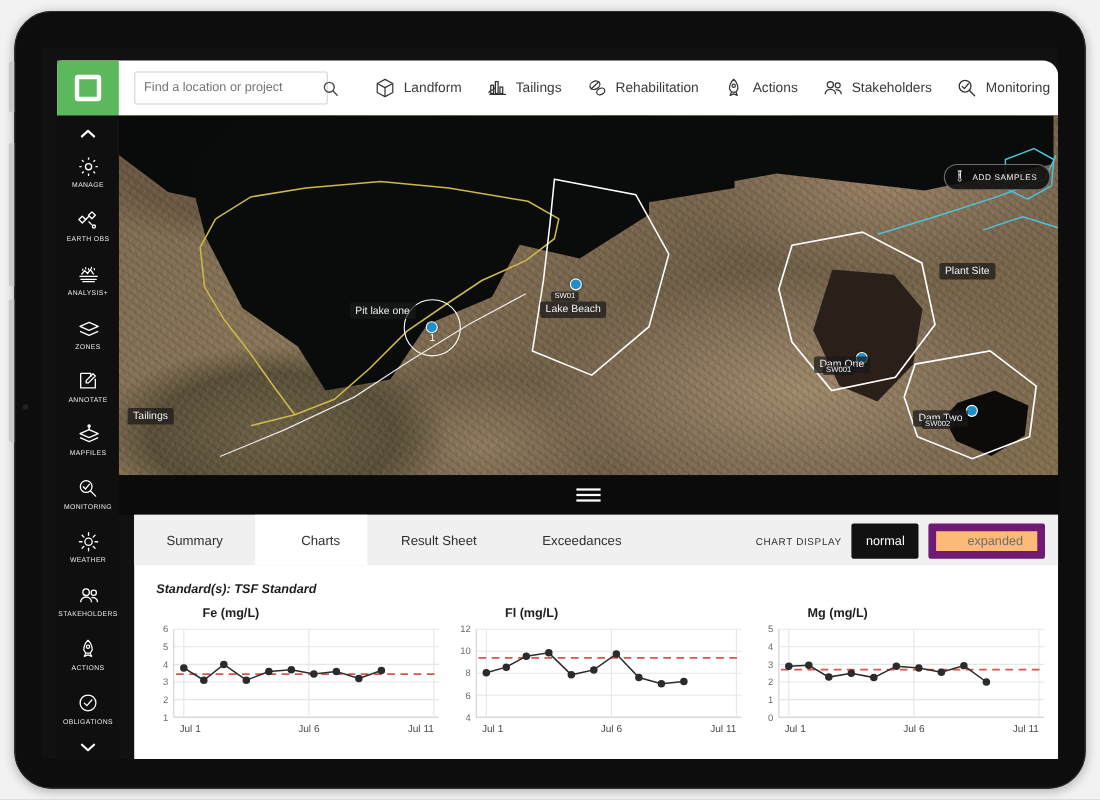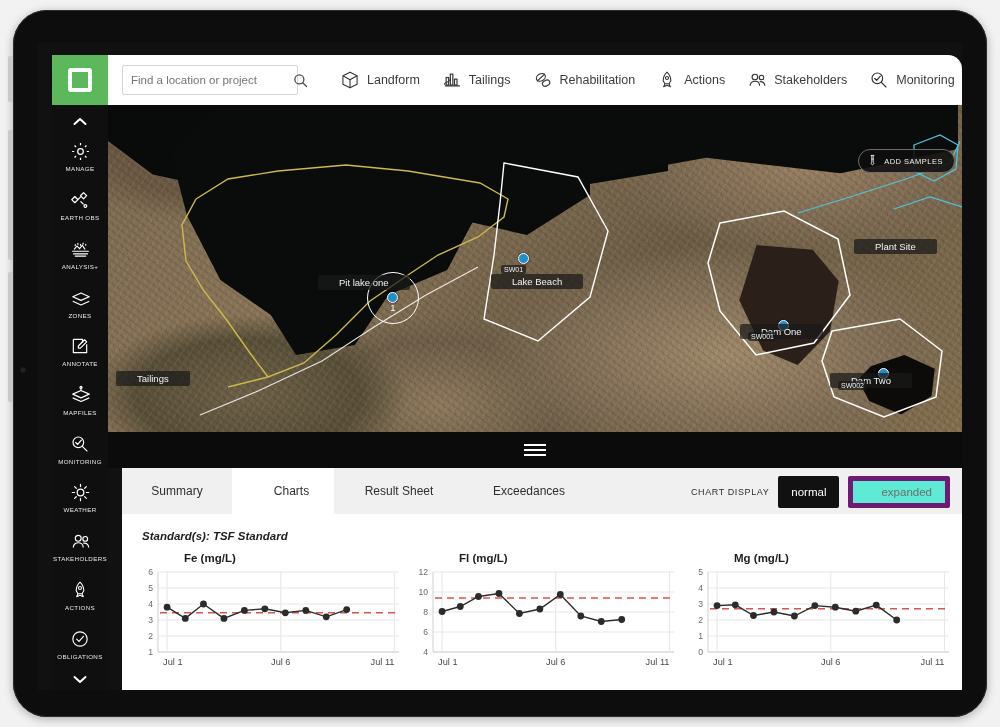--- a/index.html
+++ b/index.html
@@ -170,21 +170,21 @@
     background: #0c0b0a;
   }
 
   svg.map-vec { position: absolute; inset: 0; width: 854px; height: 327px; }
 
   .map-label {
     position: absolute;
     background: rgba(25,25,25,0.72);
     color: #f2f2f2;
     font-size: 9.5px;
-    padding: 2px 21px;
+    padding: 2px 5px;
     border-radius: 2px;
     white-space: nowrap;
     font-family: "Liberation Sans", sans-serif;
   }
   .site-marker {
     position: absolute; width: 11px; height: 11px; border-radius: 50%;
     background: #1f8fc7; border: 1.5px solid #ffffff;
     box-shadow: 0 0 2px rgba(0,0,0,0.7);
     cursor: pointer;
   }
@@ -244,21 +244,21 @@
   }
   #chart-display-label {
     font-size: 9px; letter-spacing: 0.6px; color: #2e2e2e; font-weight: normal;
   }
   .seg-btn {
     height: 32px; padding: 0 13px;
     display: flex; align-items: center; justify-content: center;
     font-size: 11.5px; border-radius: 2px; cursor: pointer;
   }
   .seg-btn.on { background: #111111; color: #ffffff; }
-  .seg-btn.off { background: #5eead4; color: #6e6e6e; border: 5px solid #701a75; padding-left: 28px; }
+  .seg-btn.off { background: #fdba74; color: #6e6e6e; border: 7px solid #701a75; padding-left: 28px; }
 
   #standards-line {
     position: absolute; left: 20px; top: 62px;
     font-size: 11.5px; font-style: italic; font-weight: bold; color: #1d1d1d;
   }
 
   #charts-row {
     position: absolute; left: 10px; top: 84px;
     width: 825px; display: flex; gap: 0;
   }

